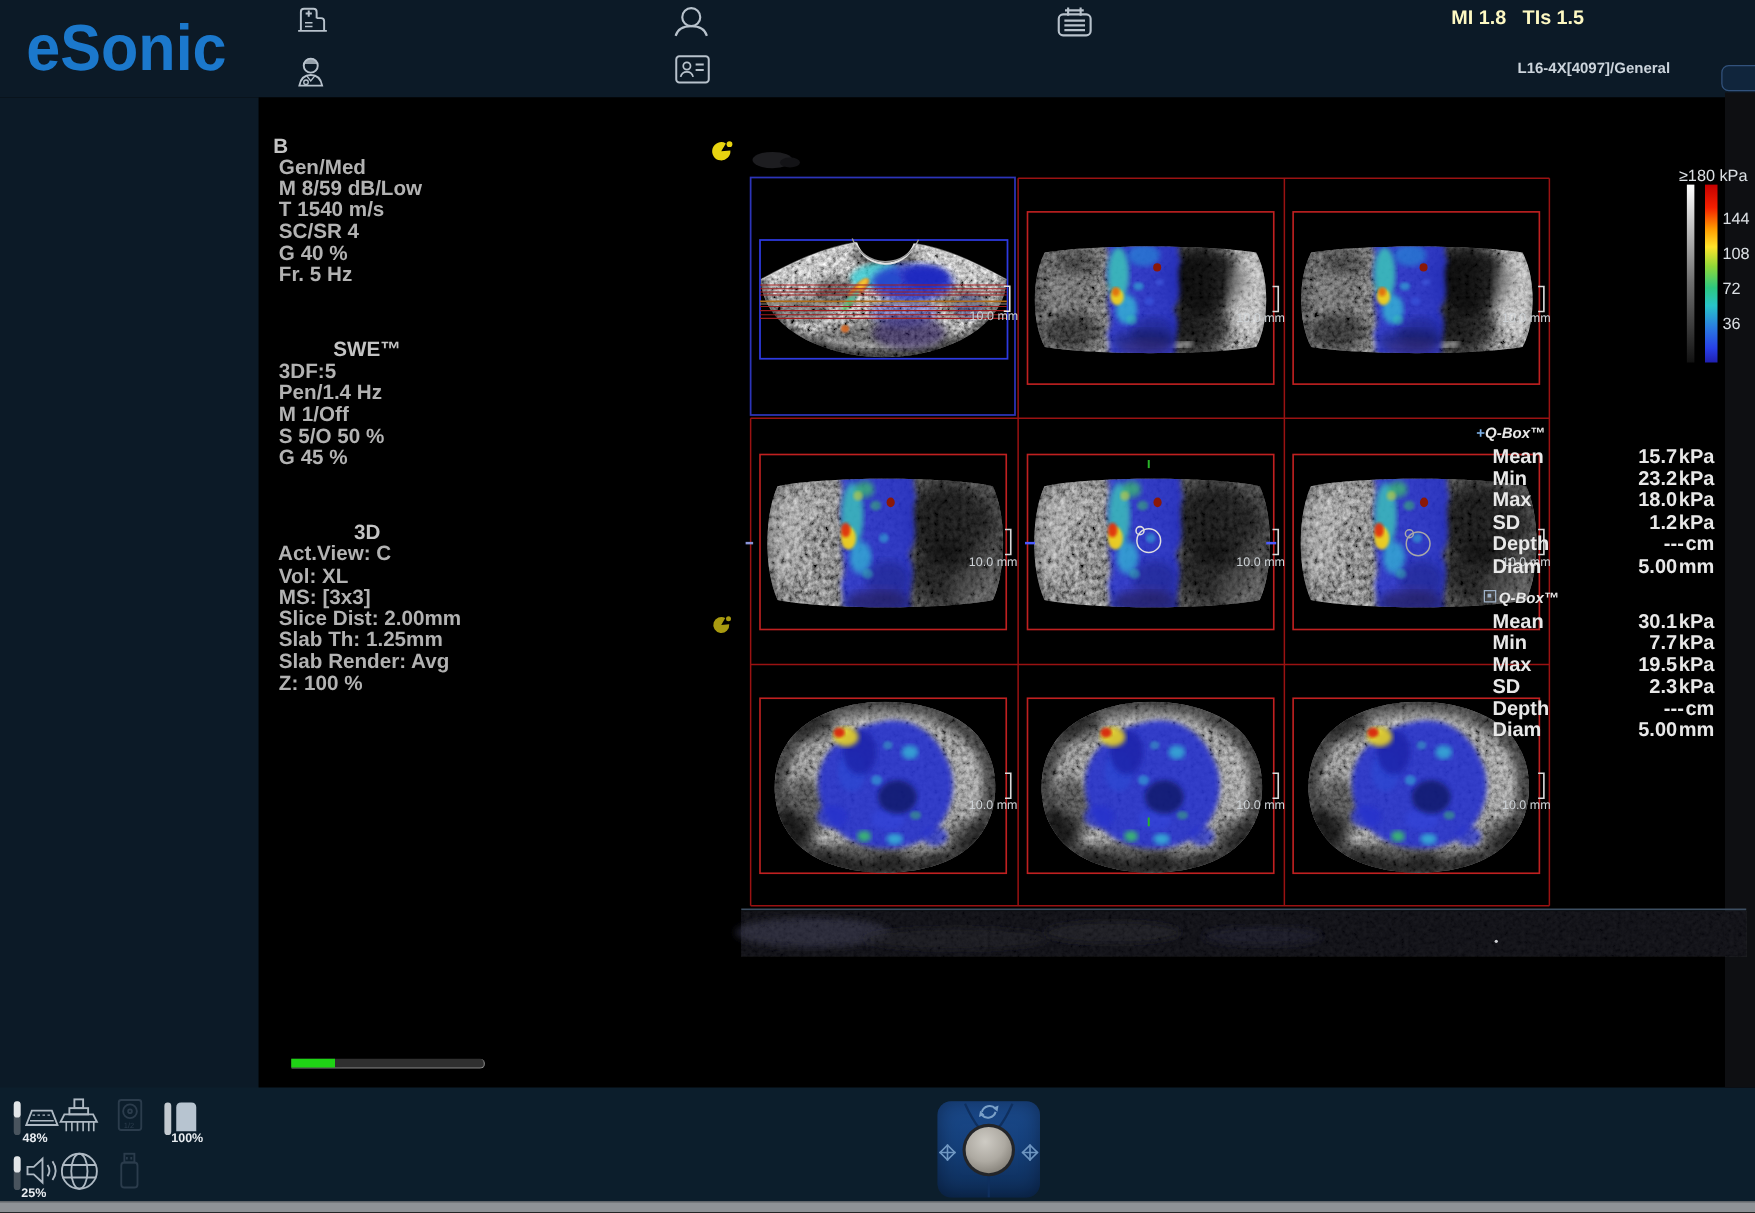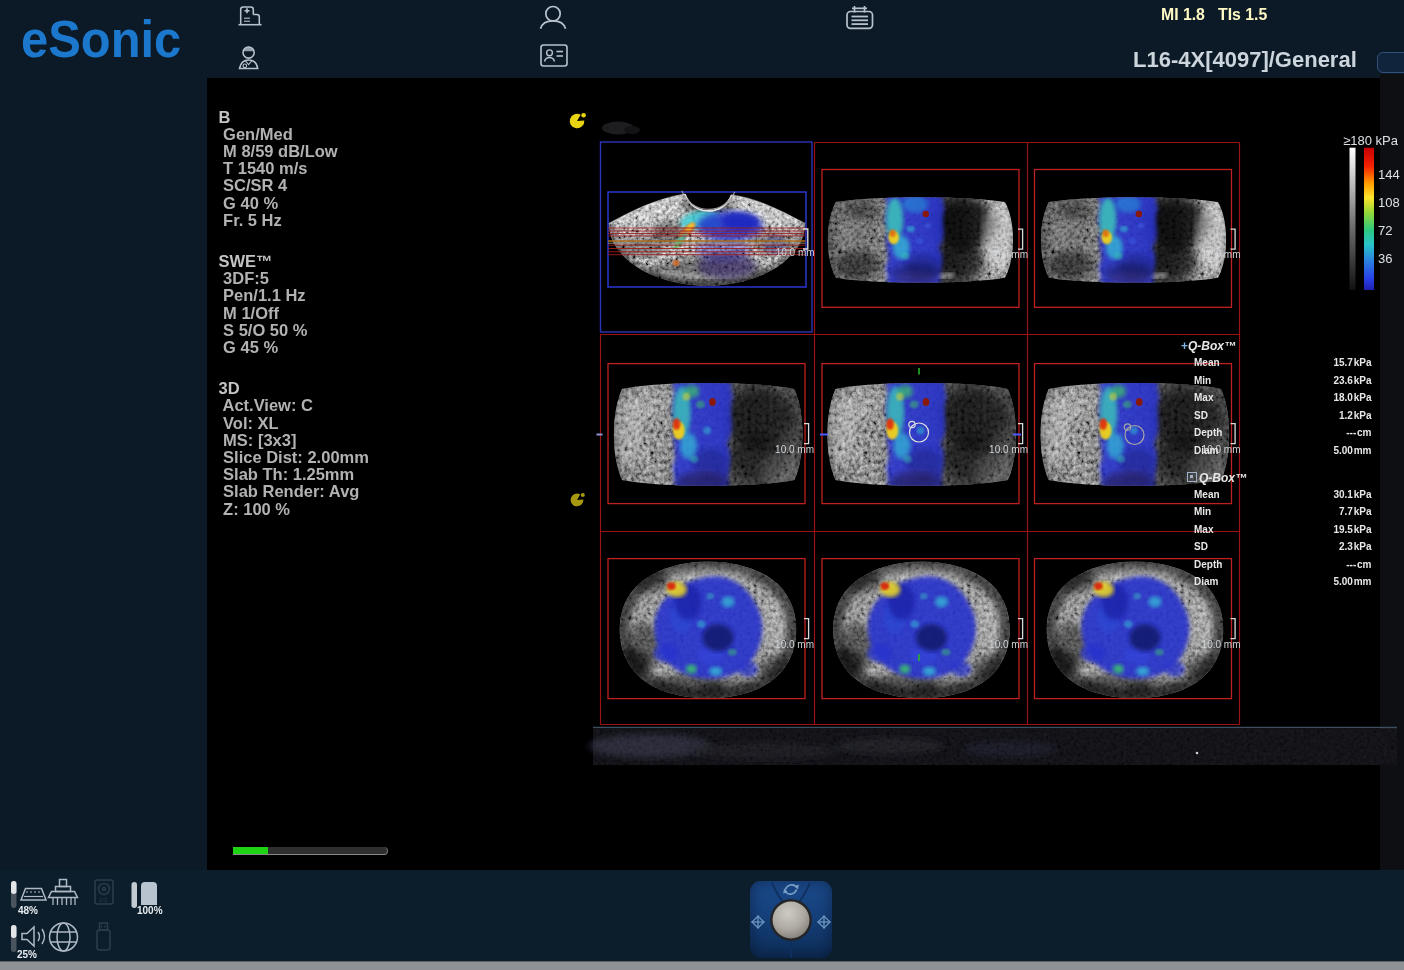--- a/index.html
+++ b/index.html
@@ -7,29 +7,29 @@
        font-family:"Liberation Sans", sans-serif;}
   .abs{position:absolute;}
   #header{left:0;top:0;width:1404px;height:78px;background:#0c1a27;}
   #sidebar{left:0;top:78px;width:207px;height:892px;background:#0c1a27;}
   #main{left:207px;top:78px;width:1197px;height:792px;background:#000;}
   #botbar{left:0;top:870px;width:1404px;height:92px;background:#0c1e2c;}
   #graybar{left:0;top:961px;width:1404px;height:9px;background:#8e9296;border-top:1px solid #5f6366;box-sizing:border-box;}
   #rightstrip{left:1380px;top:74px;width:24px;height:796px;background:#0e0f12;}
   #logo{left:21px;top:9.2px;font-size:52px;font-weight:bold;color:#1b78cc;letter-spacing:0px;transform:scale(0.94,1);transform-origin:top left;}
   #mitext{left:1161px;top:6px;font-size:15.8px;font-weight:bold;color:#fef9c3;}
-  #probetext{left:1133px;top:46.5px;font-size:22px;font-weight:bold;color:#ccd4dc;}
+  #probetext{left:1214px;top:46.5px;font-size:12px;font-weight:bold;color:#ccd4dc;}
   #bluebox{left:1377px;top:52px;width:34px;height:19px;border:1.5px solid #32527c;border-radius:6px;background:#10253c;}
   
   #binfo{left:218.5px;top:108.6px;font-size:16.5px;line-height:17.2px;color:#b2b2b2;font-weight:bold;}
   #binfo .hd{color:#c4c4c4;}
-  #binfo .gap{margin-top:24px;}
+  #binfo .gap{margin-top:43px;text-align:center;}
   #binfo div{white-space:pre;}
   
-  .qrow{position:absolute;left:1194px;width:177.5px;font-size:10px;font-weight:bold;color:#e8e8e8;height:17px;}
+  .qrow{position:absolute;left:1194px;width:177.5px;font-size:16px;font-weight:bold;color:#e8e8e8;height:17px;}
   .qrow .l{float:left;}
   .qrow .r{float:right;margin-left:17px;}
   .qhead{position:absolute;font-size:12px;font-weight:bold;font-style:italic;color:#e8e8e8;}
   
   #ptrack{left:233px;top:847px;width:154px;height:7px;background:#2f2f2f;border-bottom:1px solid #8a8a8a;border-right:1px solid #777;border-radius:0 4px 4px 0;}
   #pfill{left:233px;top:847px;width:35px;height:7px;background:#1fd315;}
 </style>
 </head>
 <body>
 <div class="abs" id="header"></div>
@@ -46,21 +46,21 @@
 <div class="abs" id="binfo">
 <div class="hd">B</div>
 <div> Gen/Med</div>
 <div> M 8/59 dB/Low</div>
 <div> T 1540 m/s</div>
 <div> SC/SR 4</div>
 <div> G 40 %</div>
 <div> Fr. 5 Hz</div>
 <div class="hd gap">SWE™</div>
 <div> 3DF:5</div>
-<div> Pen/1.1 Hz</div>
+<div> Pen/1.4 Hz</div>
 <div> M 1/Off</div>
 <div> S 5/O 50 %</div>
 <div> G 45 %</div>
 <div class="hd gap">3D</div>
 <div> Act.View: C</div>
 <div> Vol: XL</div>
 <div> MS: [3x3]</div>
 <div> Slice Dist: 2.00mm</div>
 <div> Slab Th: 1.25mm</div>
 <div> Slab Render: Avg</div>
@@ -371,21 +371,21 @@
 </g>
 </svg>
 
 <div class="qhead" style="left:1181px;top:339px"><span style="color:#7fb2e8;font-style:normal">+</span>Q-Box™</div>
 <div class="qrow" style="top:357px">
     <span class="l">Mean</span>
     <span class="r">15.7 kPa</span>
   </div>
 <div class="qrow" style="top:374.5px">
     <span class="l">Min</span>
-    <span class="r">23.6 kPa</span>
+    <span class="r">23.2 kPa</span>
   </div>
 <div class="qrow" style="top:392px">
     <span class="l">Max</span>
     <span class="r">18.0 kPa</span>
   </div>
 <div class="qrow" style="top:409.5px">
     <span class="l">SD</span>
     <span class="r">1.2 kPa</span>
   </div>
 <div class="qrow" style="top:427px">

